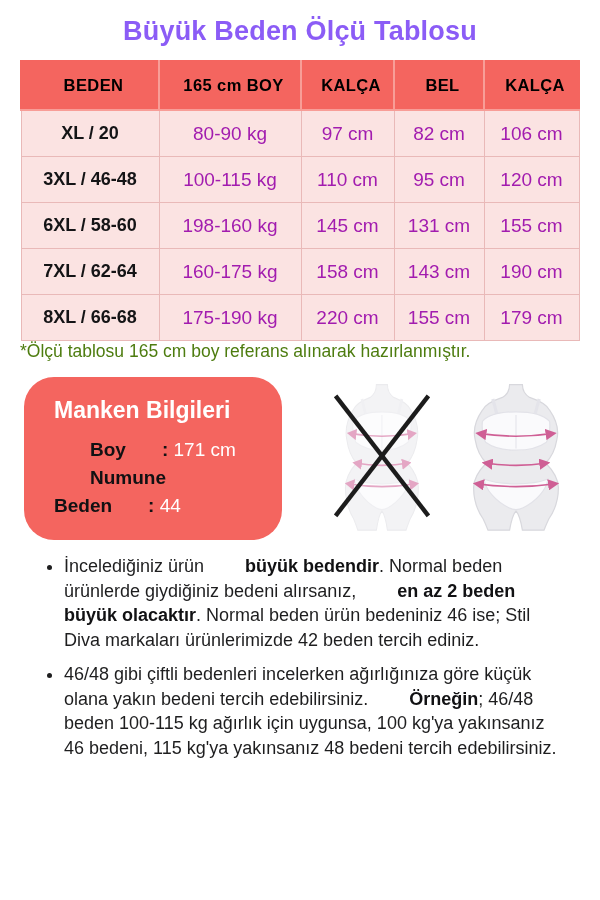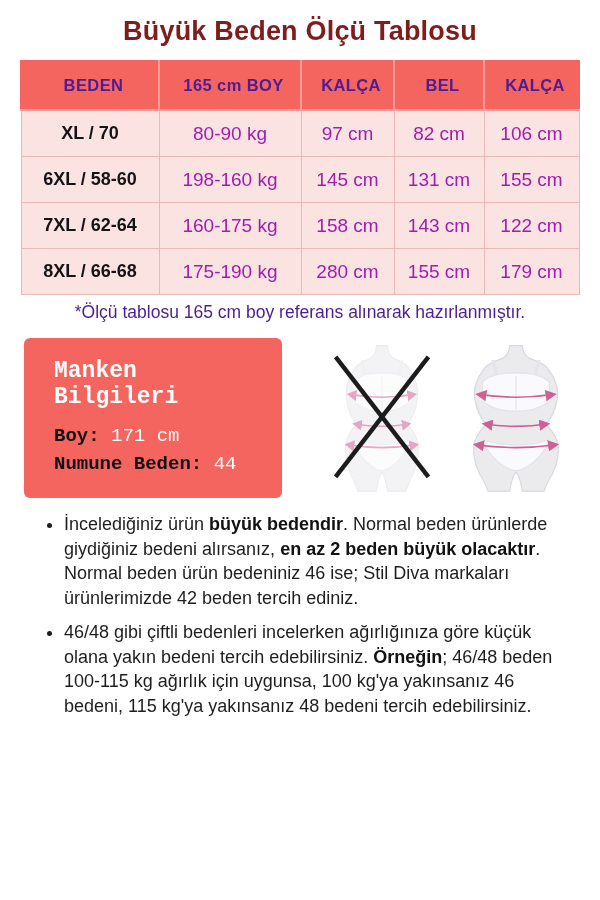--- a/index.html
+++ b/index.html
@@ -2,65 +2,65 @@
 <html><head>
 <meta charset="utf-8">
 <style>
   html,body{margin:0;padding:0;}
   body{
     width:600px;height:900px;overflow:hidden;background:#ffffff;
     font-family:"Liberation Sans","DejaVu Sans",sans-serif;color:#1e1e1f;
   }
   .page{padding:12px 20px 0;}
   .title{
-    text-align:center;font-size:27px;font-weight:700;color:#7f1d1d;
+    text-align:center;font-size:27px;font-weight:700;color:#8b5cf6;
     margin:4px 0 13px;letter-spacing:.2px;
   }
   table.size-table{
     width:558px;margin:0 auto;border-collapse:collapse;table-layout:fixed;
   }
   col.c0{width:138px}col.c1{width:142px}col.c2{width:93px}col.c3{width:90px}col.c4{width:95px}
   .size-table th{
-    background:#f4655f;color:#4c1d95;font-size:16.5px;font-weight:700;
+    background:#f4655f;color:#000000;font-size:16.5px;font-weight:700;
     height:45px;border:2px solid #f89d97;border-top-color:#f4655f;letter-spacing:.4px;
     text-align:center;
     padding-left:8px;
   }
   .size-table th:first-child{border-left-color:#f4655f}
   .size-table th:last-child{border-right-color:#f4655f}
   .size-table td{
     background:#fbe3e2;font-size:19px;color:#a21caf;height:43px;
     border:1.5px solid #e9b9b8;text-align:center;
   }
   .size-table td.size-col{font-weight:700;font-size:18px;color:#141416;}
   .note{
-    text-align:center;font-size:17.5px;color:#4c1d95;margin:7px 0 0;
+    text-align:left;font-size:17.5px;color:#4d7c0f;margin:0 0 0;
   }
   .info-section{
     display:flex;align-items:flex-start;margin:15px 0 0 4px;
   }
   .model-box{
-    background:#f4655f;border-radius:6px;color:#ffffff;
-    width:214px;padding:20px 14px 20px 30px;flex:0 0 auto;font-family:Liberation Mono, monospace;
+    background:#f4655f;border-radius:30px;color:#ffffff;
+    width:214px;padding:20px 14px 20px 30px;flex:0 0 auto;
   }
   .model-box .box-title{font-size:23px;font-weight:700;margin:0 0 12px;}
   .model-box .field{font-size:19px;line-height:28px;}
   .model-box .field .b{font-weight:700;}
   .figures{
     display:flex;gap:30px;align-items:center;margin:6px 0 0 36px;flex:1;
     justify-content:center;
   }
   .figure{width:104px;height:148px;}
   .bullets{
     margin:14px 18px 0 22px;padding:0 0 0 22px;
   }
   .bullets li{
     font-size:18px;line-height:24.5px;margin:0 0 10px;color:#1e1e1f;max-width:532px;
   }
-  .b{font-weight:700;color:#111113;}
+  .b{font-weight:700;color:#111113;margin-left:36px;}
 </style>
 </head>
 <body>
 
 <div class="page">
 
   <h1 class="title">Büyük Beden Ölçü Tablosu</h1>
 
   <table class="size-table">
     <colgroup>
@@ -74,44 +74,51 @@
       <tr>
         <th>BEDEN</th>
         <th>165 cm BOY</th>
         <th>KALÇA</th>
         <th>BEL</th>
         <th>KALÇA</th>
       </tr>
     </thead>
     <tbody>
         <tr>
-          <td class="size-col">XL / 70</td>
+          <td class="size-col">XL / 20</td>
           <td>80-90 kg</td>
           <td>97 cm</td>
           <td>82 cm</td>
           <td>106 cm</td>
+        </tr>
+        <tr>
+          <td class="size-col">3XL / 46-48</td>
+          <td>100-115 kg</td>
+          <td>110 cm</td>
+          <td>95 cm</td>
+          <td>120 cm</td>
         </tr>
         <tr>
           <td class="size-col">6XL / 58-60</td>
           <td>198-160 kg</td>
           <td>145 cm</td>
           <td>131 cm</td>
           <td>155 cm</td>
         </tr>
         <tr>
           <td class="size-col">7XL / 62-64</td>
           <td>160-175 kg</td>
           <td>158 cm</td>
           <td>143 cm</td>
-          <td>122 cm</td>
+          <td>190 cm</td>
         </tr>
         <tr>
           <td class="size-col">8XL / 66-68</td>
           <td>175-190 kg</td>
-          <td>280 cm</td>
+          <td>220 cm</td>
           <td>155 cm</td>
           <td>179 cm</td>
         </tr>
       </tbody>
   </table>
 
   <p class="note">*Ölçü tablosu 165 cm boy referans alınarak hazırlanmıştır.</p>
 
   <div class="info-section">
 

